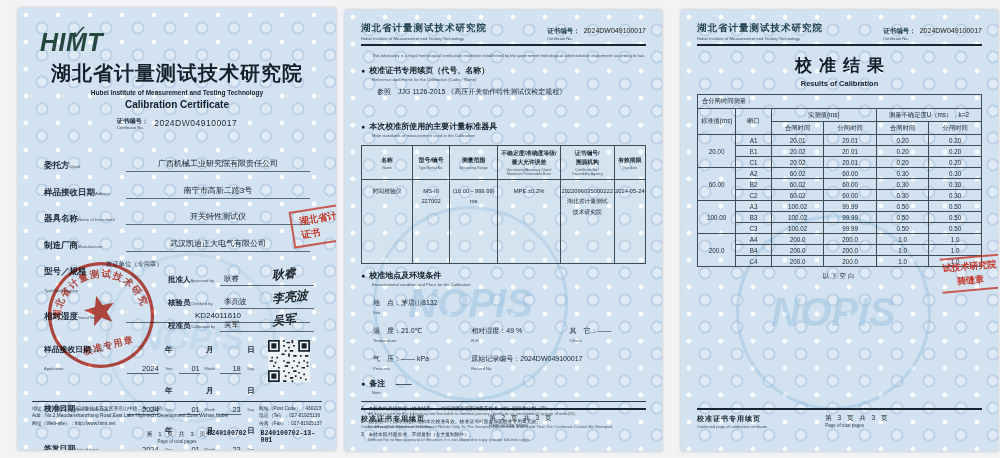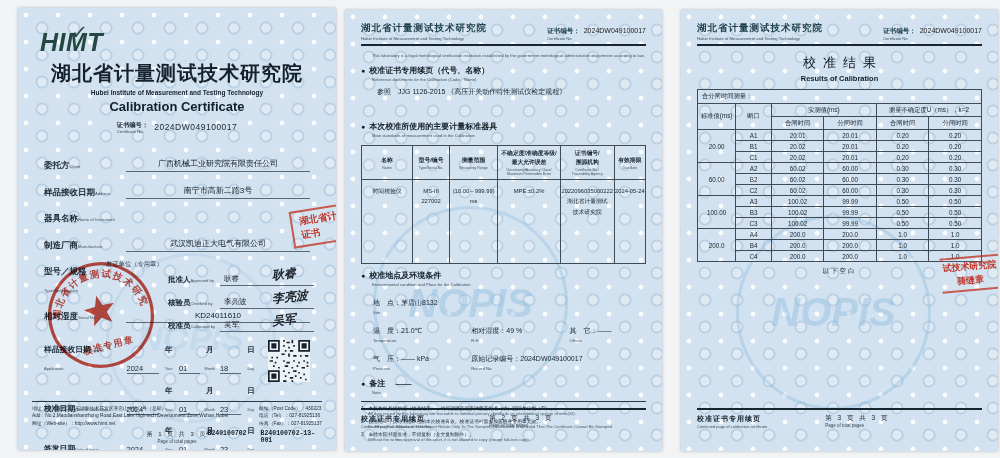--- a/index.html
+++ b/index.html
@@ -27,21 +27,21 @@
   .wm-3{left:55px;top:205px;width:195px;height:195px;font-size:40px;opacity:.75;}
 
   
   .logo{position:absolute;left:22px;top:20px;font-size:25px;font-weight:bold;font-style:italic;
         color:#25473f;letter-spacing:.5px;z-index:2;}
   .logo-check{position:absolute;left:31px;top:-8px;font-size:20px;font-style:normal;transform:rotate(4deg);}
   .p1-head{position:absolute;left:0;right:0;top:52px;text-align:center;z-index:2;}
   .inst-cn{font-size:20px;font-weight:bold;letter-spacing:1px;color:#15222e;}
   .inst-en{font-size:6.5px;font-weight:bold;margin-top:2px;color:#15222e;}
   .t-cn{margin-top:9px;font-size:16px;font-weight:bold;letter-spacing:9px;padding-left:9px;color:#0f1c28;}
-  .t-en{margin-top:3px;font-size:13px;font-weight:bold;color:#10202c;}
+  .t-en{margin-top:3px;font-size:10px;font-weight:bold;color:#10202c;}
   .certrow{margin-top:7px;display:flex;justify-content:center;align-items:flex-start;gap:6px;}
   .certrow .lbl{text-align:left;font-size:6.3px;font-weight:bold;line-height:1.25;color:#1a2836;}
   .certrow .lbl .en{display:block;font-size:4.3px;font-weight:normal;color:#3a4a58;}
   .certrow .val{font-size:8.5px;letter-spacing:.5px;padding-top:1px;}
 
   .fields{position:absolute;left:26px;right:26px;top:146px;z-index:2;}
   .frow{display:flex;align-items:flex-end;margin-bottom:8.5px;}
   .flabel{width:76px;}
   .flabel .cn{font-size:8.5px;font-weight:bold;text-align:justify;text-align-last:justify;color:#1a2836;}
   .flabel .en{font-size:4.2px;color:#44525e;margin-top:1px;}
@@ -61,21 +61,21 @@
 
   .round-stamp{position:absolute;left:26px;top:250px;width:114px;height:114px;
                transform:rotate(-14deg);opacity:.88;mix-blend-mode:multiply;pointer-events:none;z-index:3;}
   .stamp-note{position:absolute;left:88px;top:252px;font-size:6.3px;color:#2b3b47;z-index:2;}
 
   .dates{position:absolute;left:26px;right:78px;top:330px;z-index:2;}
   .drow{display:flex;align-items:flex-end;margin-bottom:4.5px;}
   .dlabel{width:84px;}
   .dlabel .cn{font-size:7.8px;font-weight:bold;text-align:justify;text-align-last:justify;color:#1a2836;}
   .dlabel .en{font-size:4px;color:#44525e;}
-  .dval{width:34px;text-align:left;font-size:7.5px;border-bottom:1px solid #5a6a75;margin:0 3px;}
+  .dval{width:34px;text-align:right;font-size:7.5px;border-bottom:1px solid #5a6a75;margin:0 3px;}
   .dval.sm{width:22px;}
   .dunit{width:15px;text-align:center;}
   .dunit .cn{font-size:7.5px;font-weight:bold;}
   .dunit .en{font-size:3.8px;color:#44525e;}
 
   .qr{position:absolute;right:26px;top:332px;width:42px;height:42px;z-index:2;}
 
   .p1-footer{position:absolute;left:14px;right:14px;bottom:6px;border-top:1.5px solid #2a3a46;
              padding-top:3px;z-index:2;}
   .contact{display:flex;justify-content:space-between;gap:8px;}
@@ -134,21 +134,21 @@
   .kv-en{display:block;font-size:4.2px;color:#42525e;margin-top:1px;}
   .w36{width:36%;}
   .notes{margin-top:6px;border-top:1px solid #2a3a46;padding-top:3px;list-style:none;
          position:relative;z-index:2;}
   .notes li{margin-bottom:2px;}
   .n-cn{font-size:4.8px;color:#1c2a36;}
   .n-en{font-size:4.2px;color:#4a5a66;margin-left:7px;}
 
   
   .r-title{margin-top:8px;text-align:center;position:relative;z-index:2;}
-  .r-title .cn{font-size:13px;font-weight:normal;letter-spacing:7px;padding-left:7px;color:#0f1d28;}
+  .r-title .cn{font-size:17px;font-weight:bold;letter-spacing:7px;padding-left:7px;color:#0f1d28;}
   .r-title .en{font-size:7.5px;font-weight:bold;margin-top:2px;color:#10202c;}
   .results{width:100%;border-collapse:collapse;margin-top:6px;table-layout:fixed;
            position:relative;z-index:2;}
   .results th,.results td{border:1px solid #3f4c56;font-size:6.3px;text-align:center;
                           padding:1.5px 0;font-weight:normal;color:#15242e;}
   .results .cap{text-align:left;padding:2px 4px;}
   .blank-note{text-align:center;font-size:6.5px;margin-top:5px;letter-spacing:2px;color:#1c2a36;
               position:relative;z-index:2;}
 </style>
 </head>
@@ -181,20 +181,21 @@
       <div class="frow">
         <span class="flabel"><span class="cn">委托方</span><span class="en">Client</span></span>
         <span class="fvalue">广西机械工业研究院有限责任公司</span>
       </div>
       <div class="frow">
         <span class="flabel"><span class="cn">样品接收日期</span><span class="en">Address</span></span>
         <span class="fvalue">南宁市高新二路3号</span>
       </div>
       <div class="frow">
         <span class="flabel"><span class="cn">器具名称</span><span class="en">Name of Instrument</span></span>
+        <span class="fvalue">开关特性测试仪</span>
       </div>
       <div class="frow">
         <span class="flabel"><span class="cn">制造厂商</span><span class="en">Manufacturer</span></span>
         <span class="fvalue">武汉凯迪正大电气有限公司</span>
       </div>
       <div class="frow">
         <span class="flabel"><span class="cn">型号／规格</span><span class="en">Type/Specification</span></span>
       </div>
       <div class="frow">
         <span class="flabel"><span class="cn">相对湿度</span><span class="en">Serial No.</span></span>

